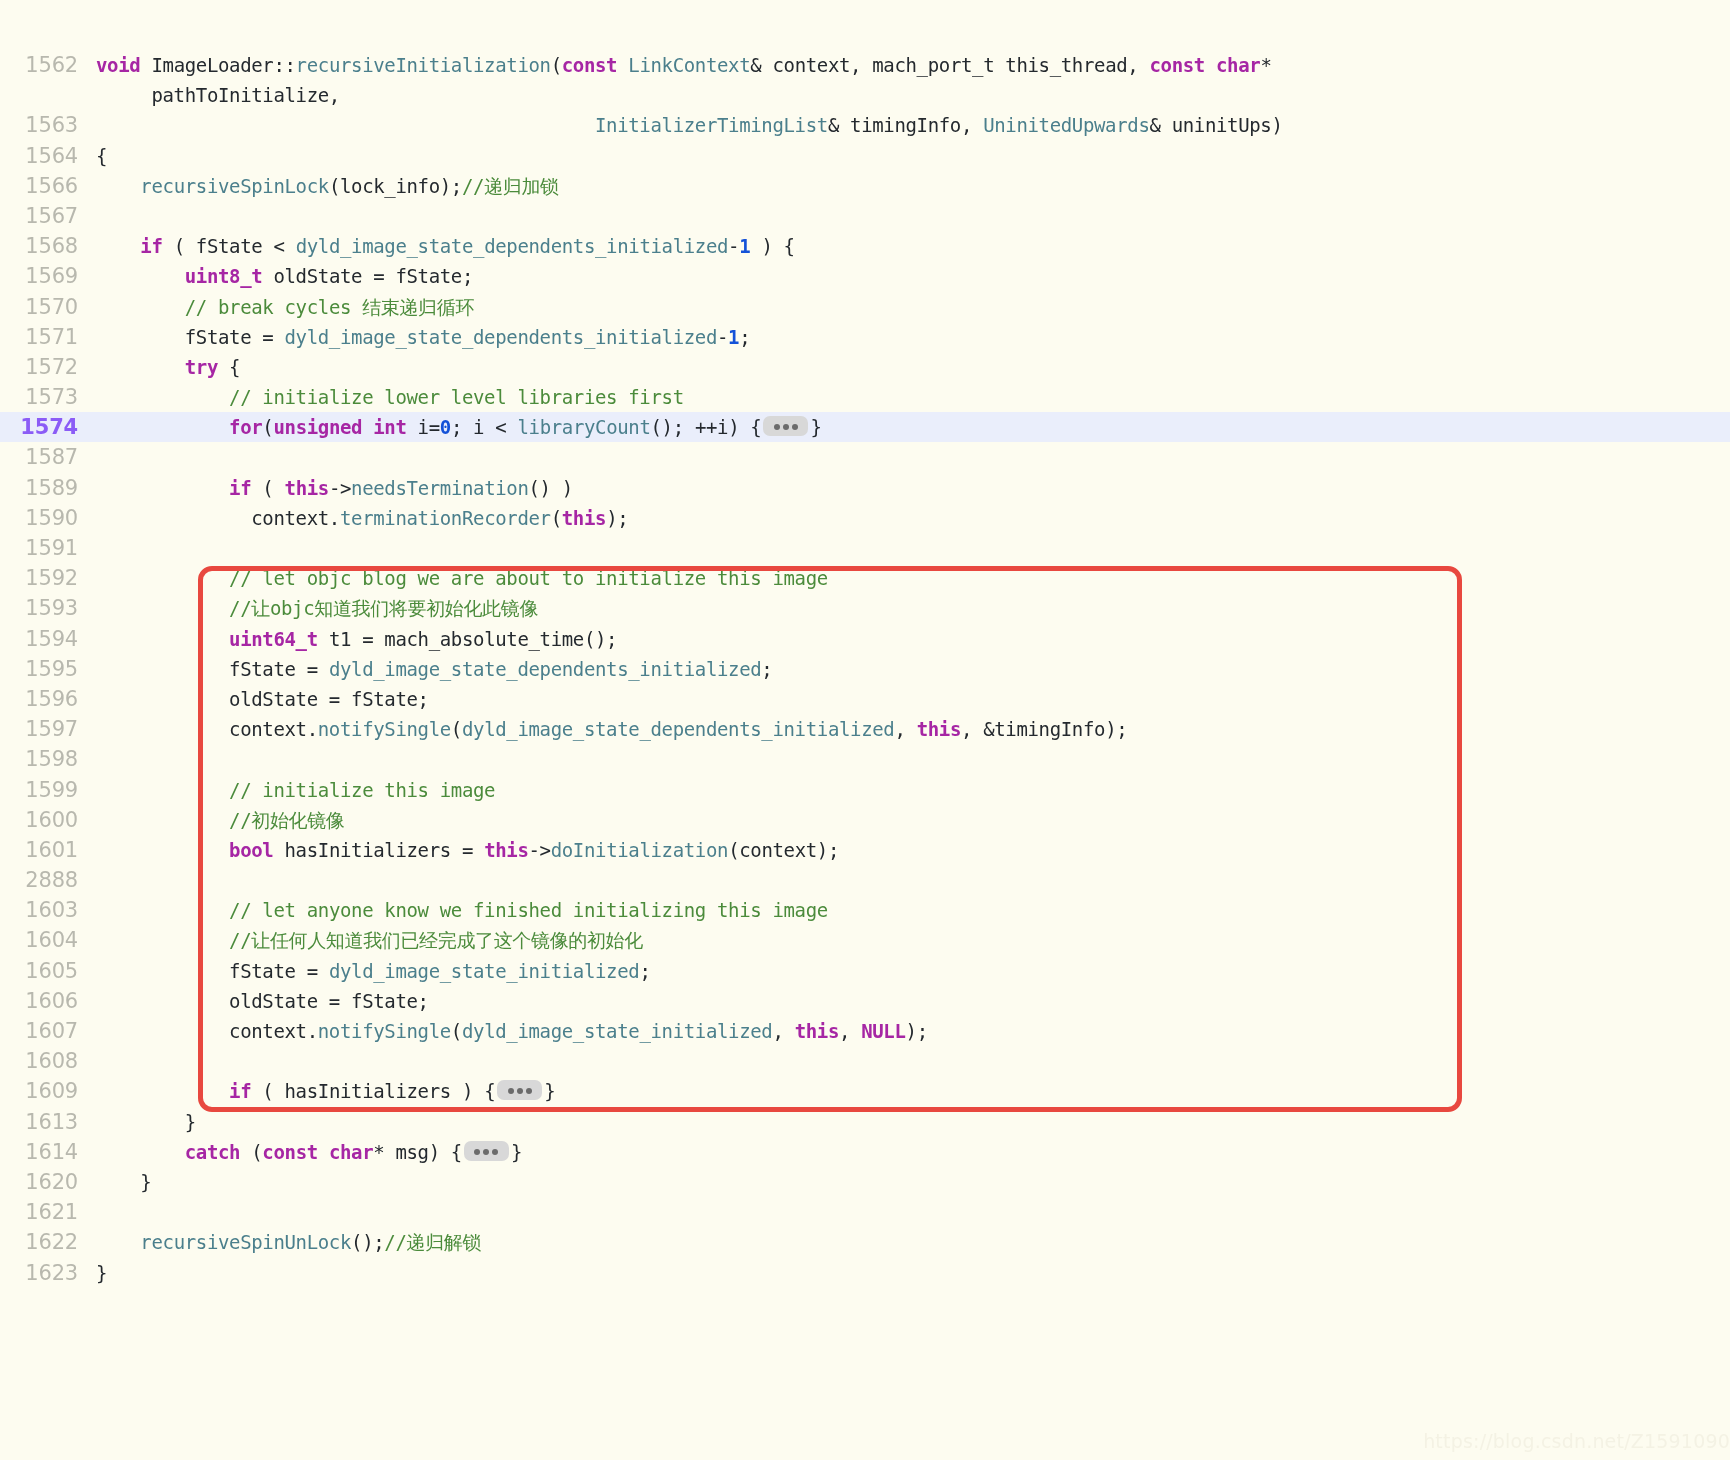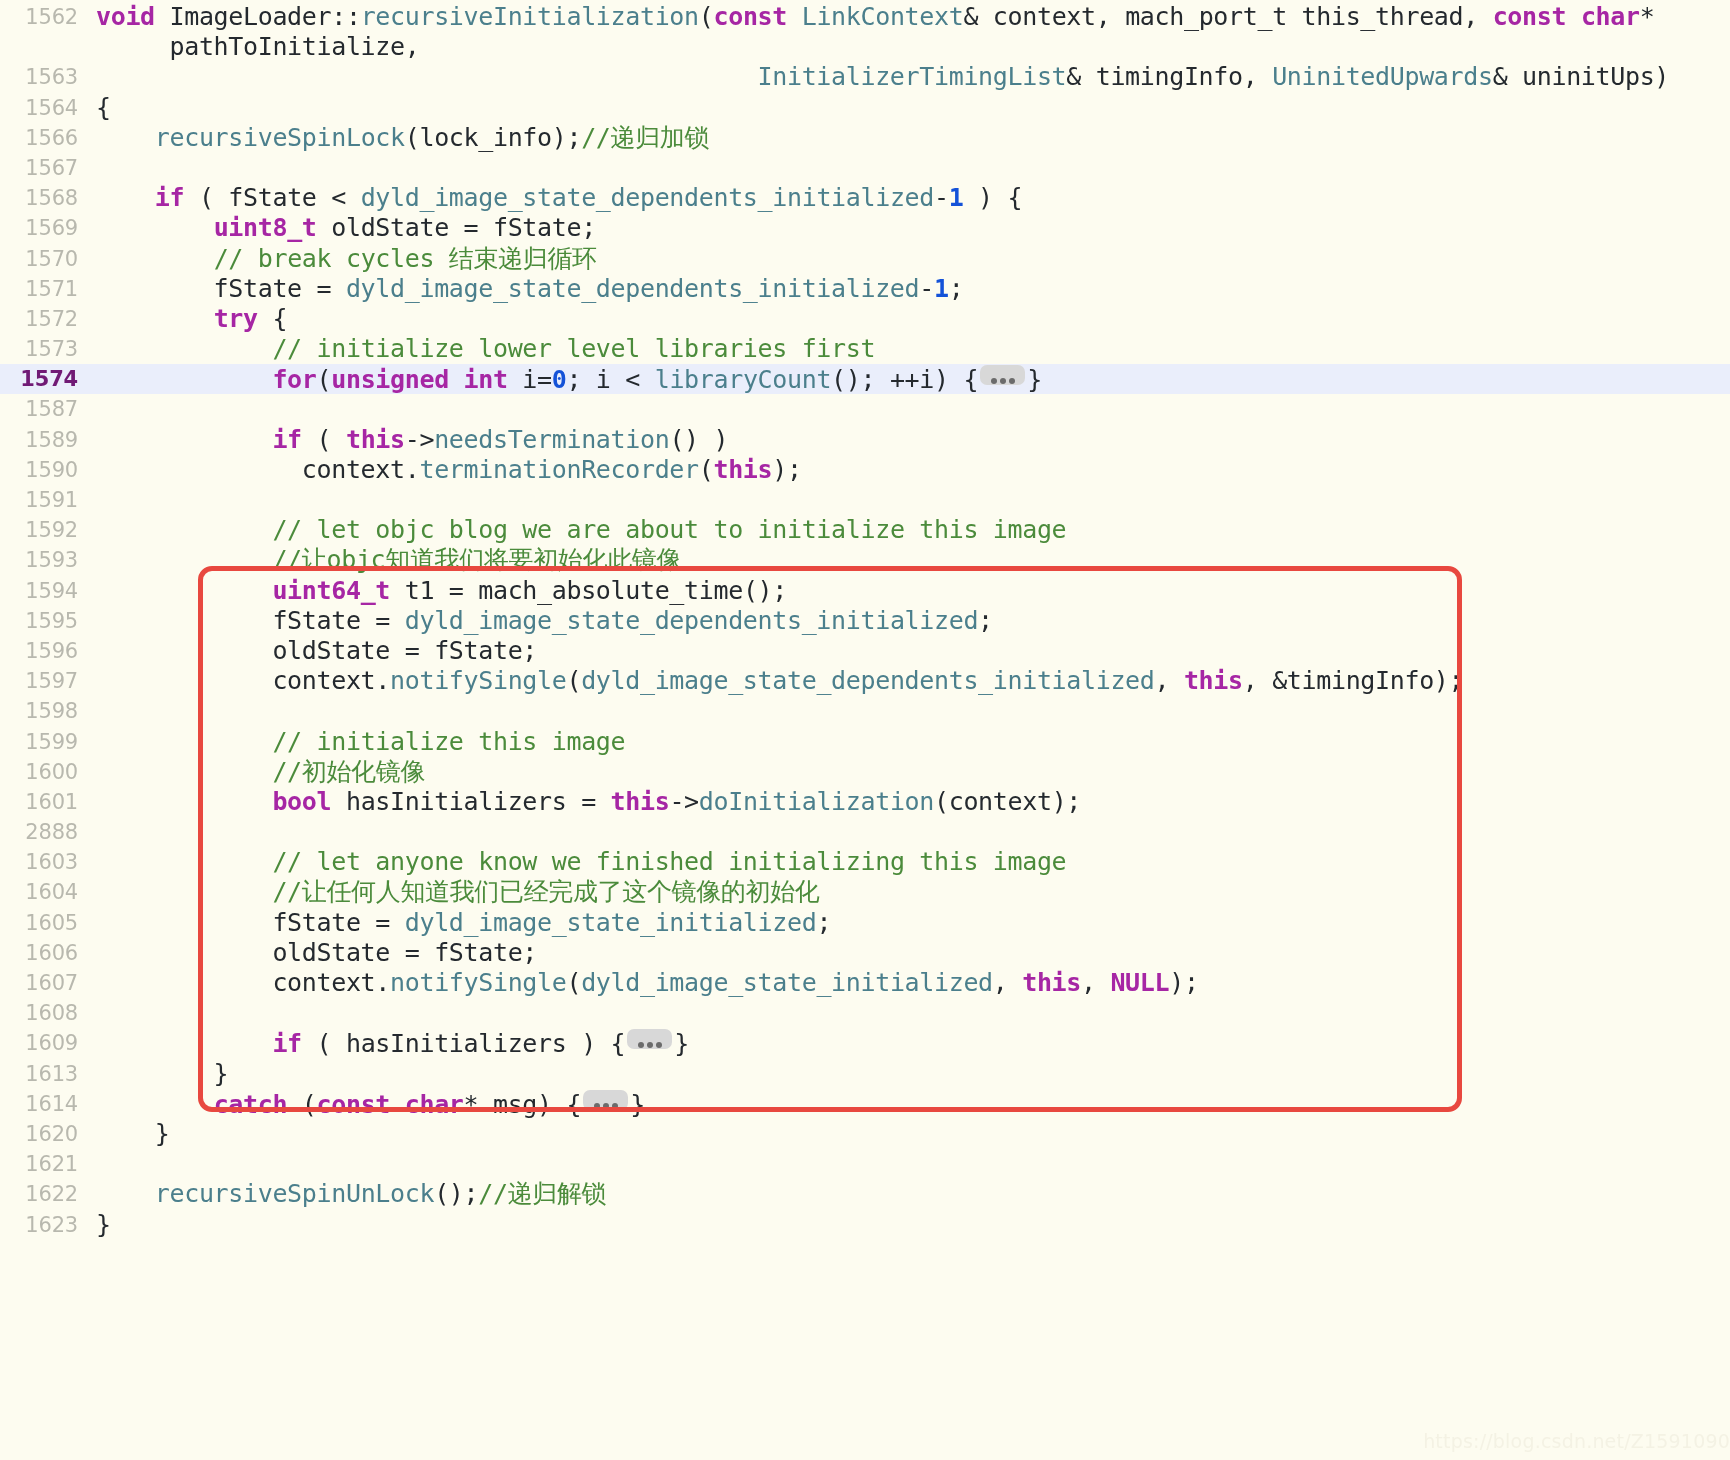--- a/index.html
+++ b/index.html
@@ -12,20 +12,21 @@
     width: 1730px;
     height: 1460px;
     background: #fdfcf0;
     overflow: hidden;
     font-family: "DejaVu Sans Mono", "Liberation Mono", monospace;
   }
   .code-area {
     position: absolute;
     inset: 0;
     padding-top: 2px;
+    margin-top: 48px;
   }
   .code-line {
     position: relative;
     display: flex;
     align-items: flex-start;
     height: 30.2px;
     line-height: 30.2px;
     white-space: pre;
   }
   .code-line.hl {
@@ -37,26 +38,26 @@
     text-align: right;
     padding-right: 18px;
     box-sizing: border-box;
     color: #b8b8ae;
     font-size: 21px;
     font-family: "DejaVu Sans", "Liberation Sans", sans-serif;
     letter-spacing: -0.2px;
     user-select: none;
   }
   .code-line.hl .gutter {
-    color: #701a75;
+    color: #8b5cf6;
     font-weight: bold;
   }
   .content {
     flex: 1 1 auto;
-    font-size: 25px;
+    font-size: 19px;
     color: #24292e;
     letter-spacing: -0.35px;
     font-family: "DejaVu Sans Mono", "Liberation Mono", monospace;
   }
   
   .gutter.blank { color: transparent; }
 
   
   .kw   { color: #a626a4; font-weight: bold; }
   .typ  { color: #4b7f8c; }

